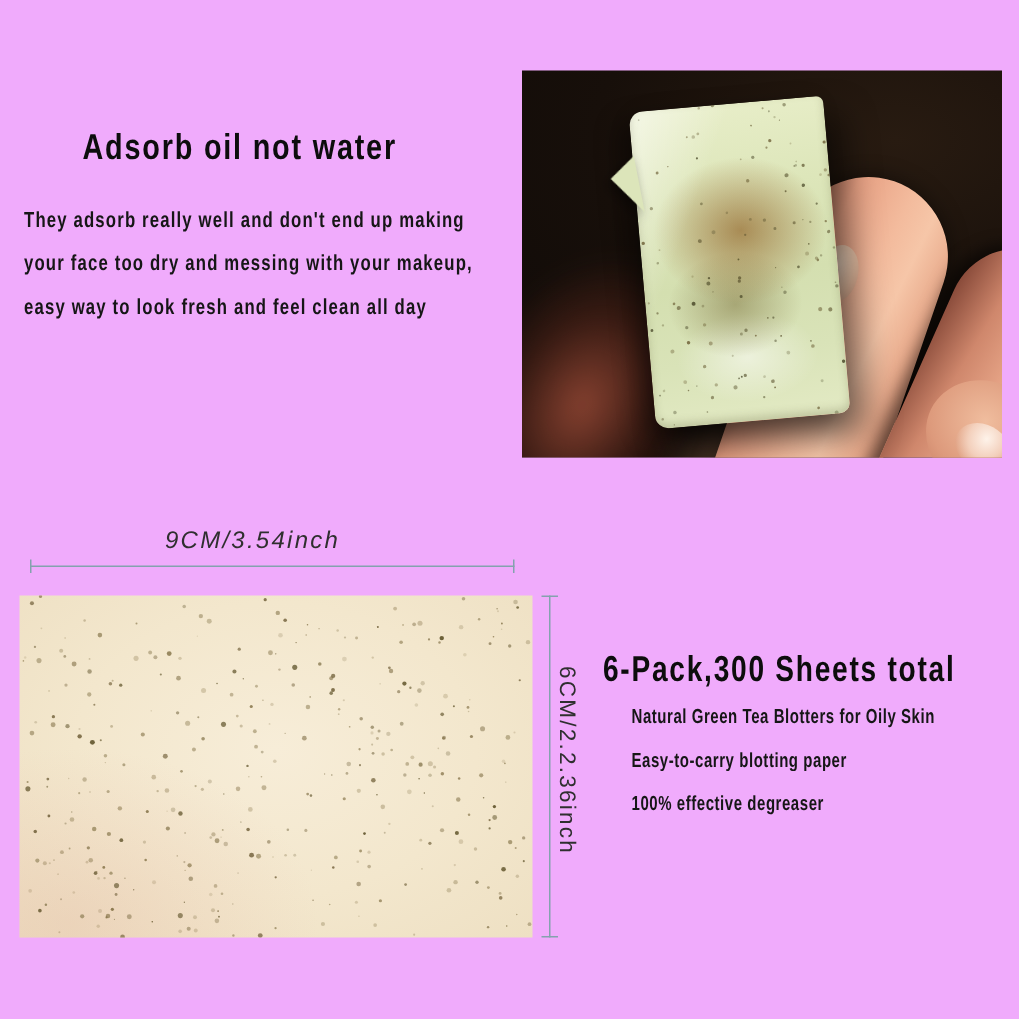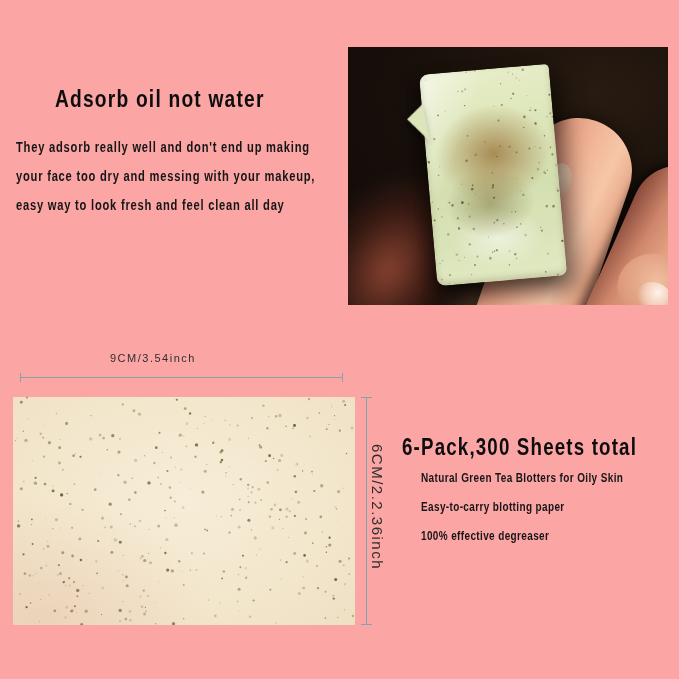--- a/index.html
+++ b/index.html
@@ -1,18 +1,18 @@
 <!DOCTYPE html>
 <html><head>
 <meta charset="utf-8">
 <style>
   html,body { margin:0; padding:0; background:#ffffff; }
   .canvas {
     position:relative; width:679px; height:679px;
-    background:#fca5a5; overflow:hidden;
+    background:#f0abfc; overflow:hidden;
     font-family:"Liberation Sans", sans-serif;
   }
   .abs { position:absolute; }
   .cond { transform-origin:left top; white-space:nowrap; }
 
   
   .benefit-heading {
     left:55px; top:85px; font-size:24px; font-weight:bold;
     letter-spacing:1.5px; color:#0d0d0d; transform:scaleX(0.80);
   }
@@ -89,21 +89,21 @@
   .paper-flap {
     left:-15px; top:30px; width:0; height:0; border-top:12px solid transparent;
     border-bottom:26px solid transparent; border-right:18px solid #dce5ba;
     transform:rotate(-6deg); filter:drop-shadow(-3px 3px 4px rgba(0,0,0,0.4));
   }
   .paper-speckle-svg { left:0; top:0; width:130px; height:212px; }
 
   
   .dim { background:#84a2ae; }
   .dim-w-label {
-    left:110px; top:352px; font-size:11px; letter-spacing:1.5px; color:#2f2f2f;
+    left:110px; top:352px; font-size:16px; letter-spacing:1.5px; color:#2f2f2f;font-style:italic;
   }
   .dim-w-line  { left:20px;  top:377px; width:323px; height:1px; }
   .dim-w-tick-l{ left:20px;  top:373px; width:1px;  height:9px; }
   .dim-w-tick-r{ left:342px; top:373px; width:1px;  height:9px; }
 
   
   .sheet {
     left:13px; top:397px; width:342px; height:228px;
     background:
       radial-gradient(ellipse at 10% 96%, rgba(226,178,158,0.30) 0%, rgba(226,178,158,0) 38%),

